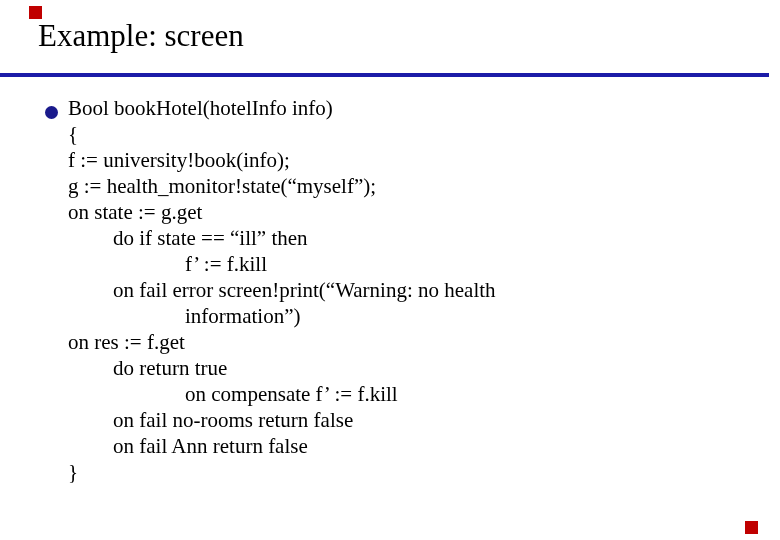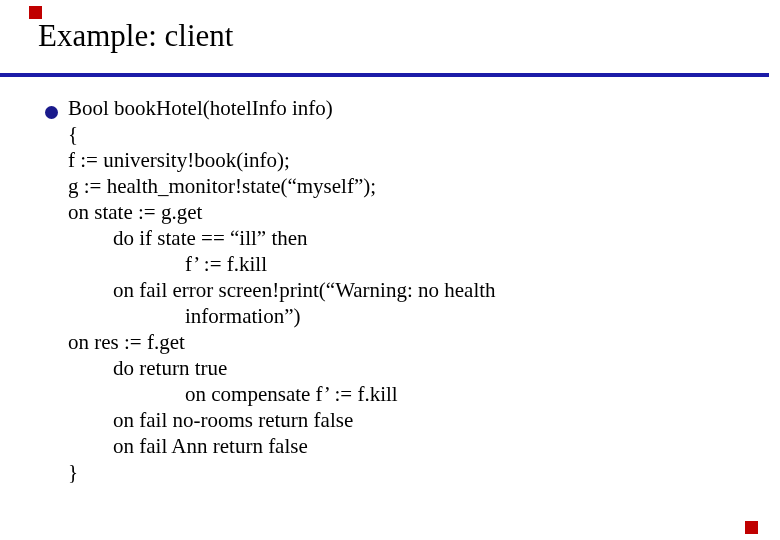--- a/index.html
+++ b/index.html
@@ -64,20 +64,20 @@
   .indent-1 { padding-left: 45px; }
   .indent-2 { padding-left: 117px; }
 </style>
 </head>
 <body>
 
 <div class="slide">
   <div class="corner-marker tl"></div>
   <div class="corner-marker br"></div>
 
-  <h1 class="title">Example: client</h1>
+  <h1 class="title">Example: screen</h1>
 
   <div class="rule"></div>
 
   <div class="bullet"></div>
 
   <div class="code" id="code-block"><div class="code-line indent-0">Bool bookHotel(hotelInfo info)</div><div class="code-line indent-0">{</div><div class="code-line indent-0">f := university!book(info);</div><div class="code-line indent-0">g := health_monitor!state(“myself”);</div><div class="code-line indent-0">on state := g.get</div><div class="code-line indent-1">do if state == “ill” then</div><div class="code-line indent-2">f’ := f.kill</div><div class="code-line indent-1">on fail error screen!print(“Warning: no health</div><div class="code-line indent-2">information”)</div><div class="code-line indent-0">on res := f.get</div><div class="code-line indent-1">do return true</div><div class="code-line indent-2">on compensate f’ := f.kill</div><div class="code-line indent-1">on fail no-rooms return false</div><div class="code-line indent-1">on fail Ann return false</div><div class="code-line indent-0">}</div></div>
 </div>
 
 </body></html>

